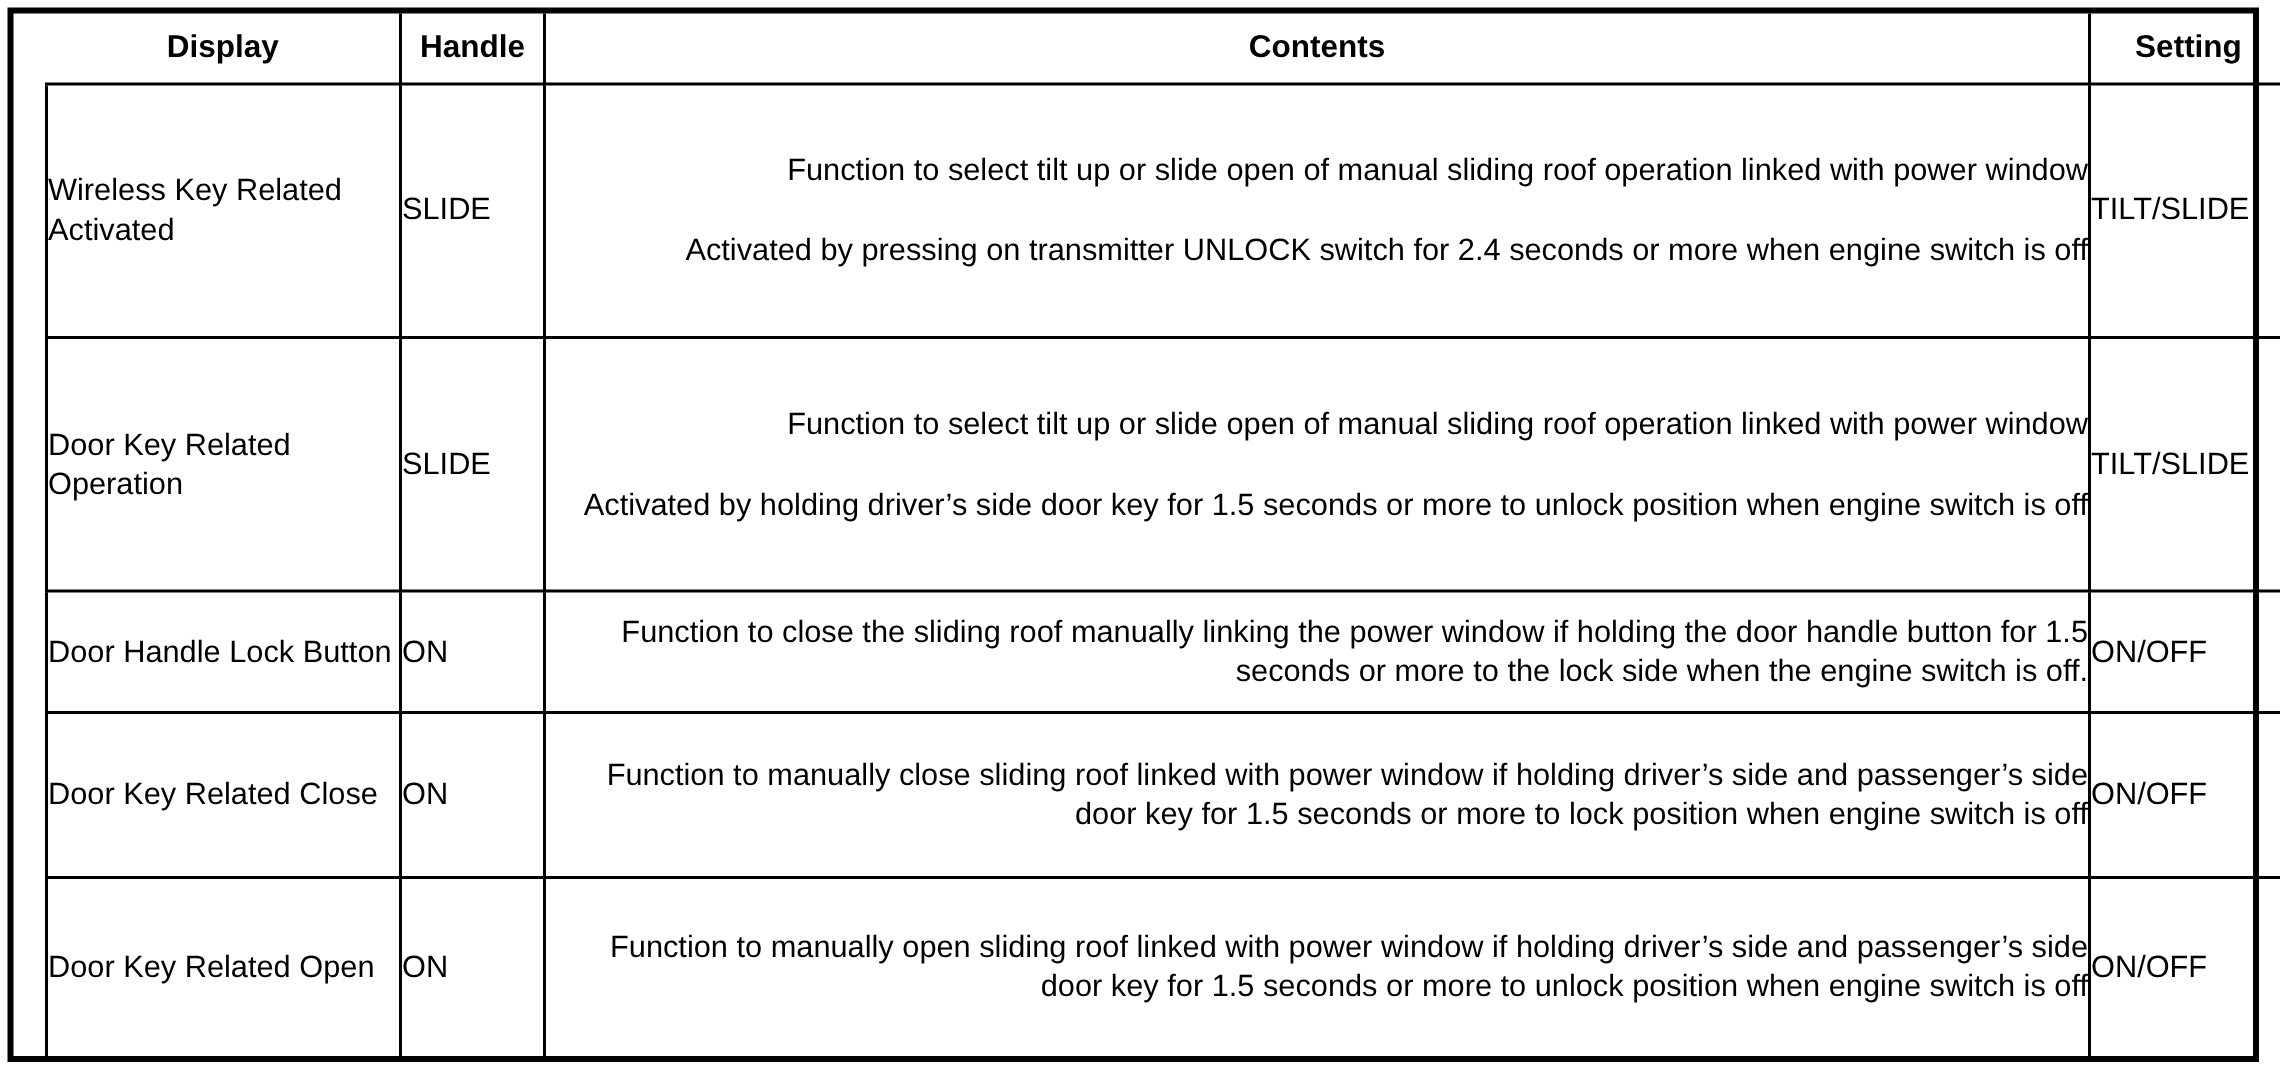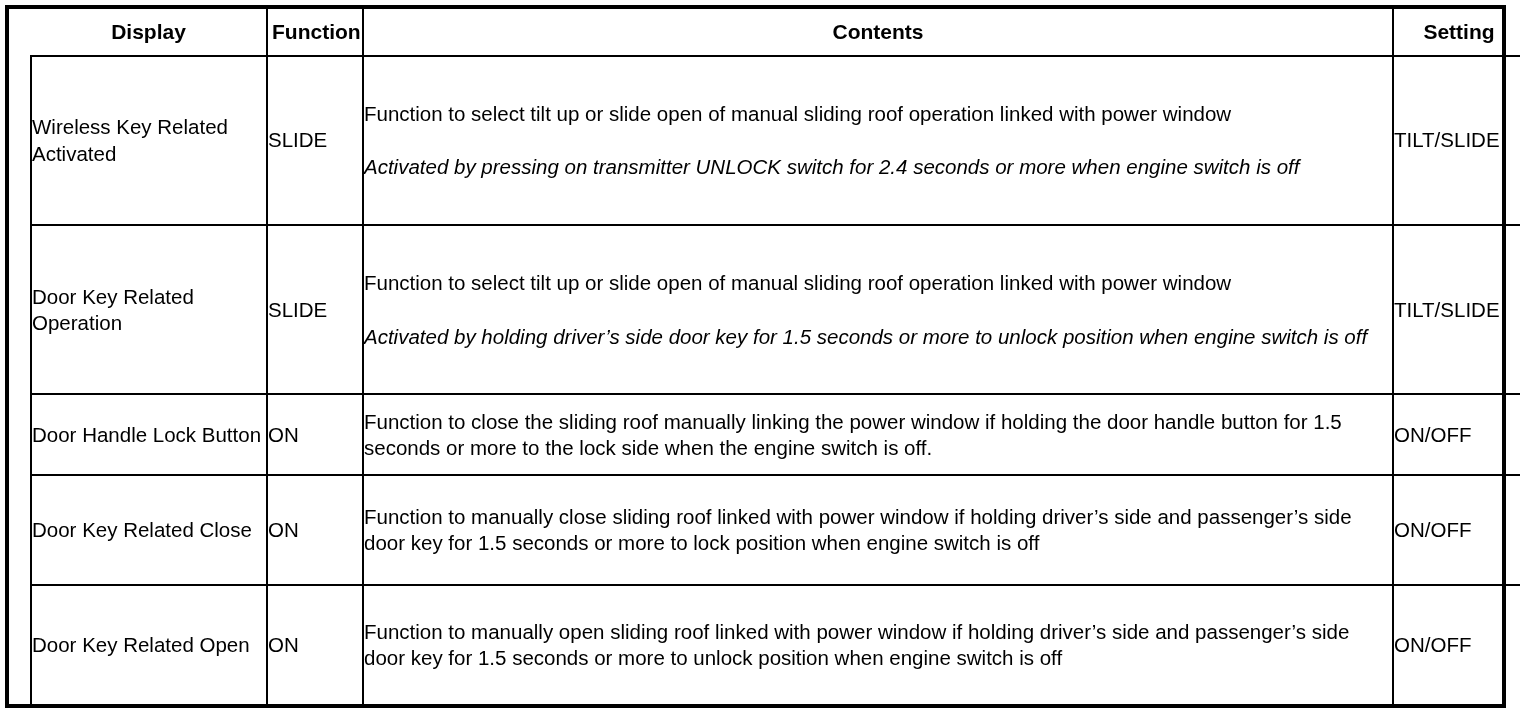--- a/index.html
+++ b/index.html
@@ -66,36 +66,36 @@
     text-align: left;
     padding: 2px 4px 2px 8px;
     border-left: none;
   }
   td.cell-default {
     text-align: left;
     padding: 2px 4px 2px 6px;
     white-space: nowrap;
   }
   td.cell-contents {
-    text-align: left;
+    text-align: right;
     padding: 4px 8px 4px 8px;
     vertical-align: top;
   }
   td.cell-setting {
     text-align: left;
     padding: 2px 2px 2px 5px;
     white-space: nowrap;
     border-right: none;
   }
 
   tr.last-row td { border-bottom: none; }
 
   
   .para { margin: 0; }
-  .para + .para { margin-top: 1.35em; font-style: italic; }
+  .para + .para { margin-top: 1.35em; }
 
   
   tr.r-tall   { height: 153px; }
   tr.r-short  { height: 73px; }
   tr.r-mid    { height: 99px; }
   tr.r-mid2   { height: 108px; }
 </style>
 </head>
 <body>
 
@@ -103,21 +103,21 @@
   <table class="spec-table">
     <colgroup>
       <col class="c-display">
       <col class="c-default">
       <col class="c-contents">
       <col class="c-setting">
     </colgroup>
     <thead>
       <tr class="header-row">
         <th class="th-display">Display</th>
-        <th class="th-default">Function</th>
+        <th class="th-default">Handle</th>
         <th class="th-contents">Contents</th>
         <th class="th-setting">Setting</th>
       </tr>
     </thead>
     <tbody>
 
       <tr class="r-tall">
         <td class="cell-display">Wireless Key Related Activated</td>
         <td class="cell-default">SLIDE</td>
         <td class="cell-contents">

